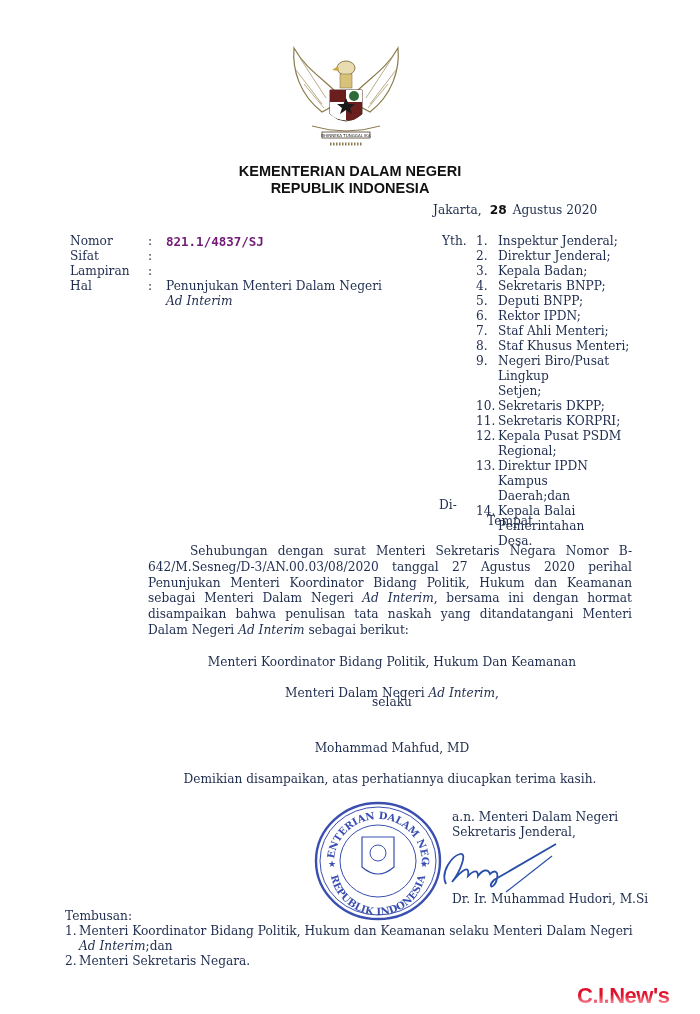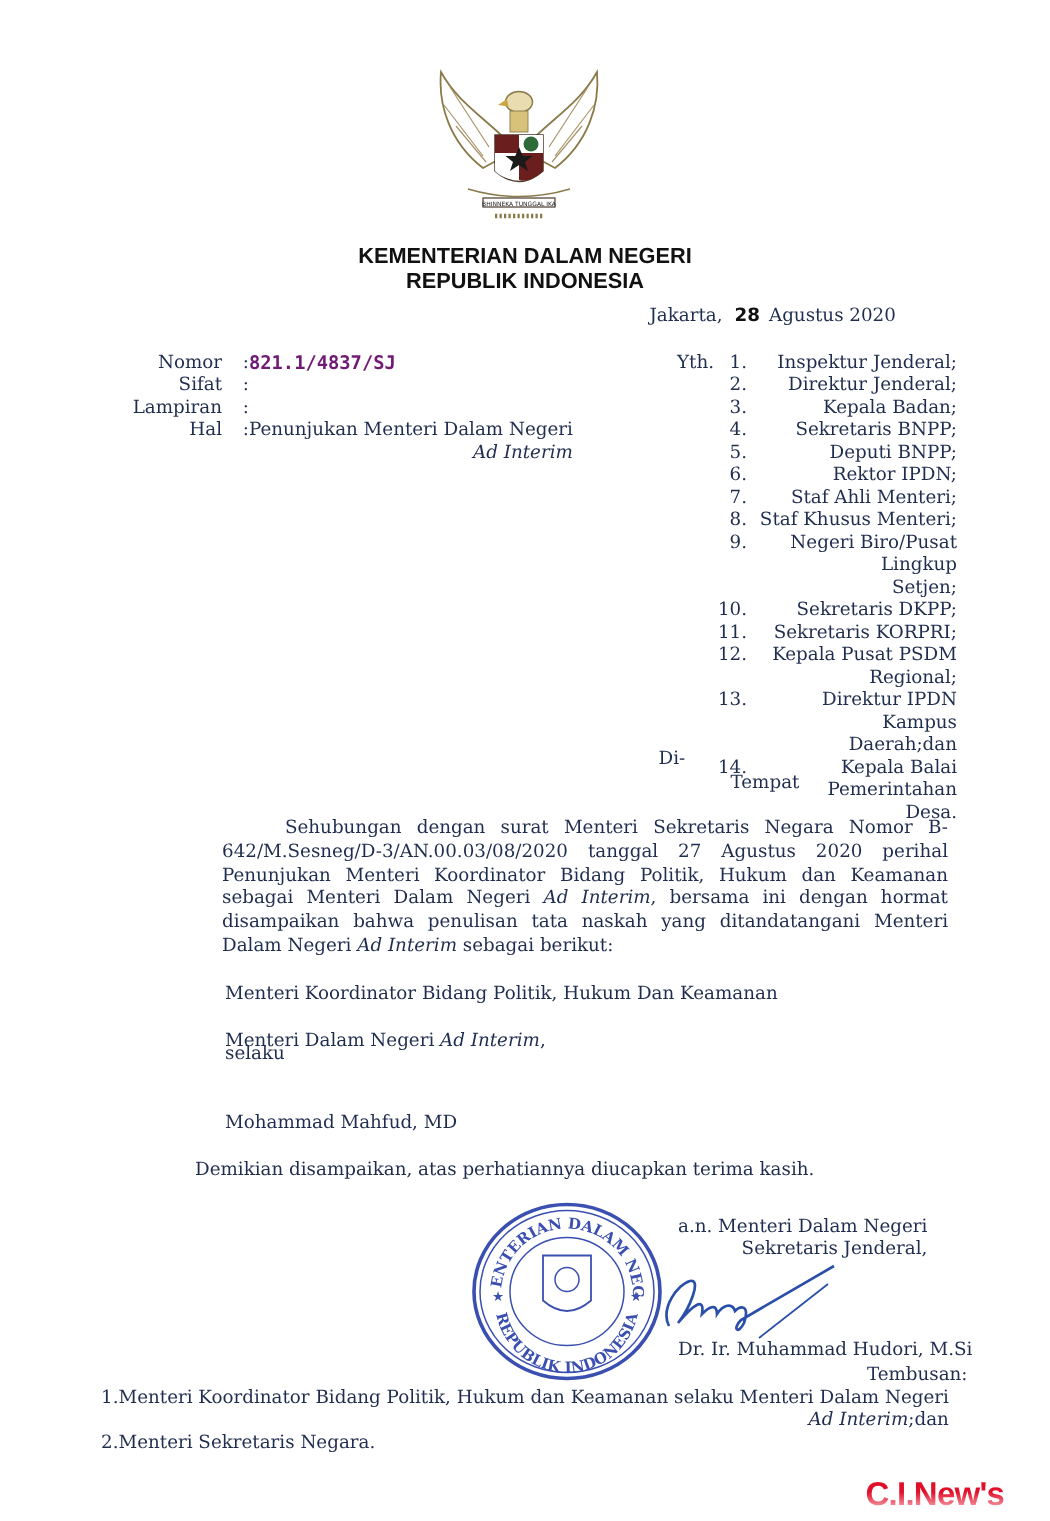--- a/index.html
+++ b/index.html
@@ -1,38 +1,38 @@
 <!DOCTYPE html>
 <html><head>
 <meta charset="utf-8">
 <style>
   html, body { margin: 0; padding: 0; background: #ffffff; }
   body { width: 700px; height: 1014px; position: relative; overflow: hidden;
          font-family: "DejaVu Serif", serif; color: #1f2d4e; }
   .abs { position: absolute; }
-  .serif { font-family: "DejaVu Serif", serif; font-size: 12.2px; line-height: 15px; color: #1f2d4e; text-align: right; }
+  .serif { font-family: "DejaVu Serif", serif; font-size: 12.2px; line-height: 15px; color: #1f2d4e; }
   .mono { font-family: "DejaVu Sans Mono", monospace; font-weight: bold; font-size: 12.5px; color: #701a75; }
   .heading { font-family: "Liberation Sans", sans-serif; font-weight: bold; font-size: 14.5px; color: #111; text-align: center; line-height: 17px; }
   .emblem { left: 286px; top: 40px; width: 120px; height: 122px; }
   .meta-table { left: 70px; top: 234px; }
   .meta-row { display: flex; height: 15px; }
   .meta-label { width: 78px; }
   .meta-colon { width: 18px; }
   .date { left: 433px; top: 203px; }
   .date .day { font-family: "DejaVu Sans", sans-serif; font-weight: bold; color: #111; margin: 0 6px 0 8px; }
   .recipients { left: 398px; top: 234px; width: 240px; }
   .rcp-row { display: flex; }
   .rcp-yth { width: 34px; margin-left: 44px; }
   .rcp-num { width: 22px; }
   .rcp-text { flex: 1; }
   .di { left: 439px; top: 498px; }
   .tempat { left: 487px; top: 514px; }
   .body-para { left: 148px; top: 544px; width: 484px; text-align: justify; line-height: 15.8px; }
   .body-para .first { text-indent: 42px; }
-  .center-block { left: 150px; width: 484px; text-align: left; }
+  .center-block { left: 150px; width: 484px; text-align: center; }
   .sig-title { left: 452px; top: 810px; }
   .sig-name { left: 452px; top: 892px; }
   .stamp { left: 312px; top: 797px; width: 132px; height: 126px; }
   .signature { left: 438px; top: 842px; width: 190px; height: 60px; }
   .tembusan { left: 65px; top: 909px; width: 580px; }
   .watermark { left: 577px; top: 983px; font-family: "Liberation Sans", sans-serif; font-weight: bold;
                font-size: 22px; letter-spacing: -0.5px;
                background: linear-gradient(#e0102a 45%, #ffd0d6 100%);
                -webkit-background-clip: text; background-clip: text; color: transparent; }
   i { font-style: italic; }

